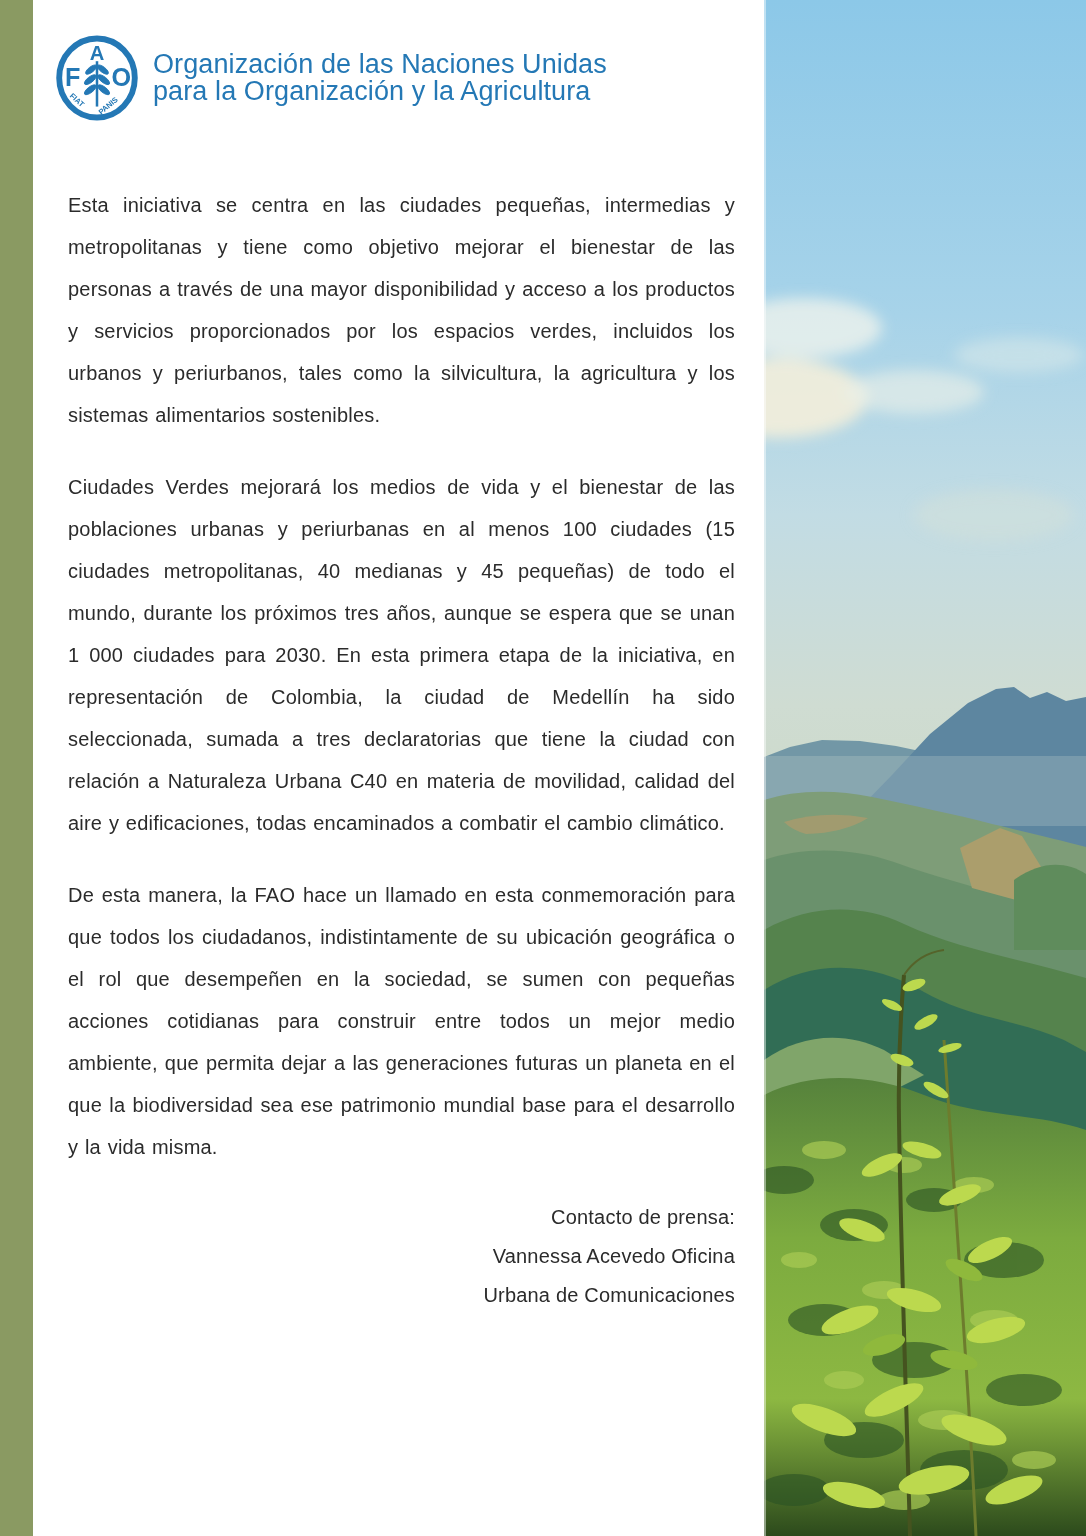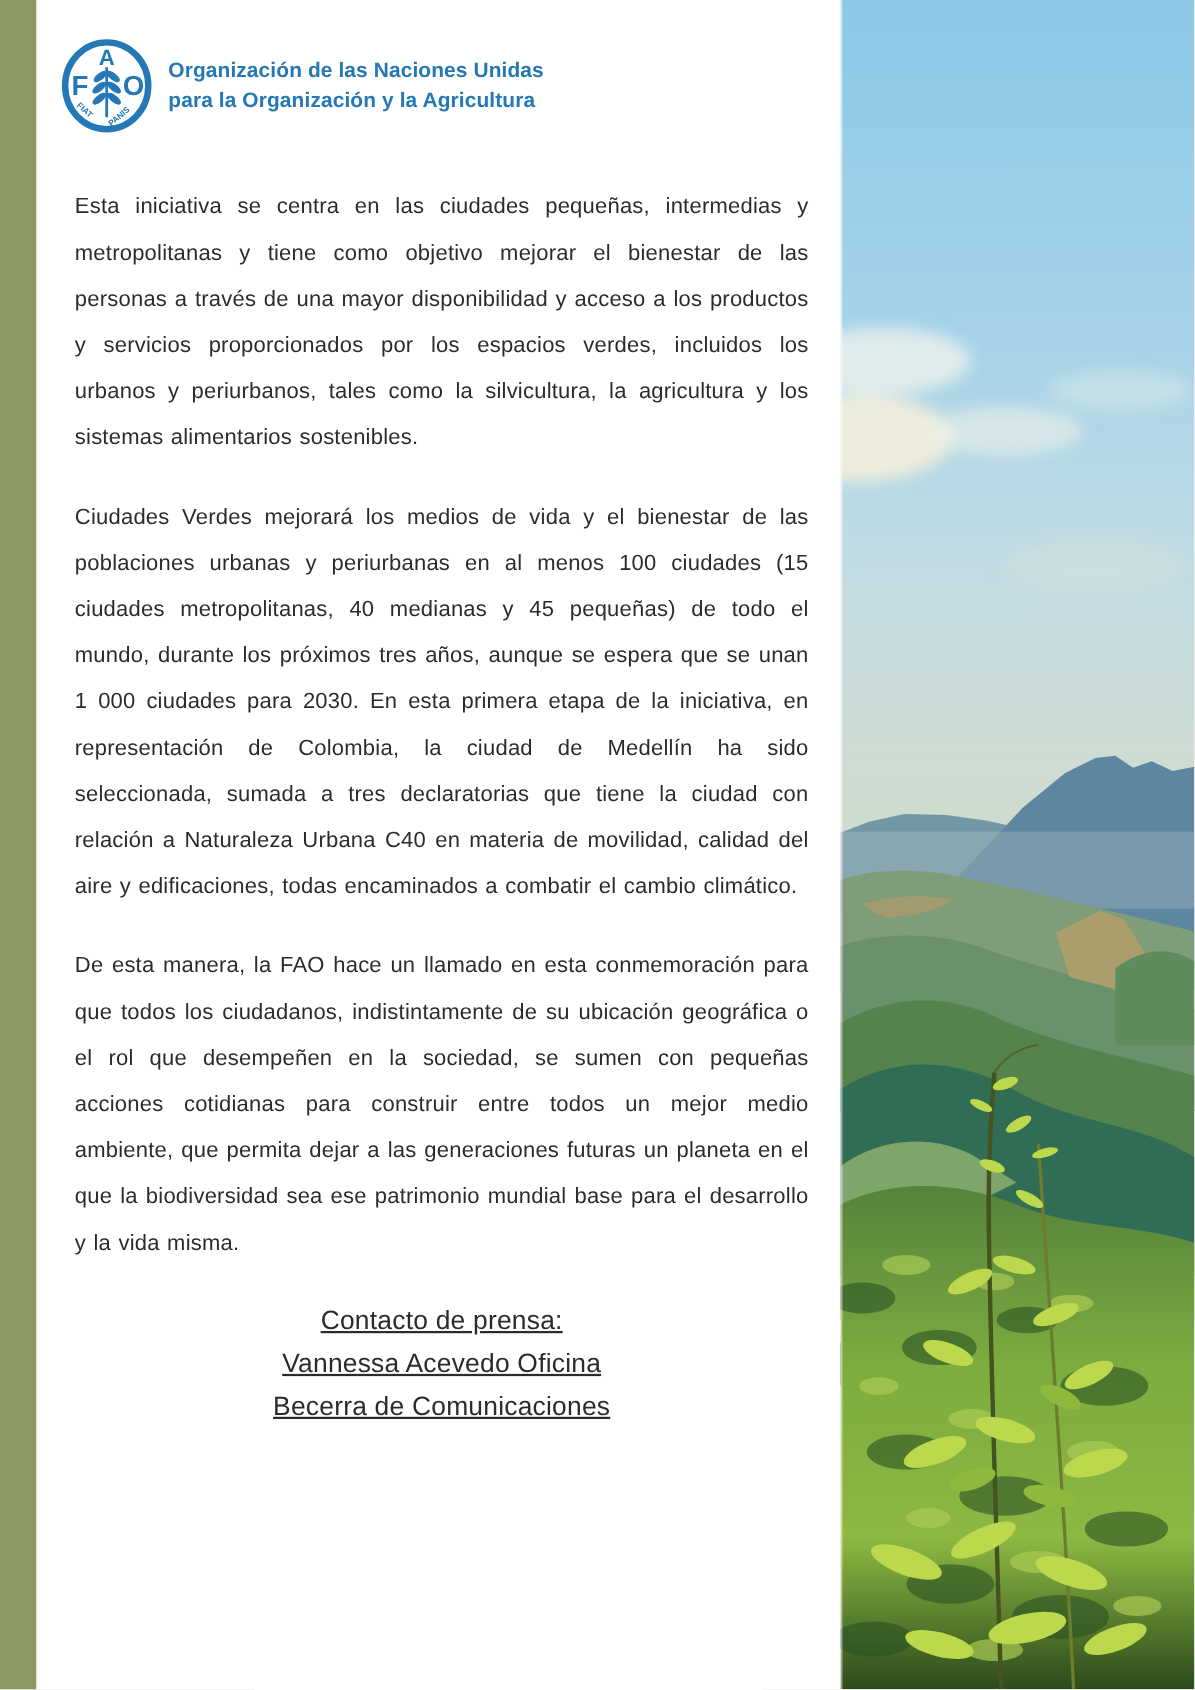--- a/index.html
+++ b/index.html
@@ -15,39 +15,38 @@
     position:absolute;left:0;top:0;width:33px;height:100%;
     background:var(--stripe,#8a9a62);
   }
   .letterhead{
     position:absolute;left:55px;top:34px;
     display:flex;align-items:center;gap:14px;
   }
   .logo-mark{width:84px;height:88px;flex:0 0 auto;}
   .org-name{
     color:var(--brand,#2478b5);
-    font-weight:bold;
-    font-size:19px;line-height:27px;
+    font-weight:normal;
+    font-size:27px;line-height:27px;
     letter-spacing:.1px;
   }
   .content{
-    position:absolute;left:68px;top:167px;width:667px;
+    position:absolute;left:68px;top:184px;width:667px;
   }
   .content p.body-par{
     margin:0 0 30px 0;
     font-size:20px;line-height:42px;
     text-align:justify;
     letter-spacing:.2px;
     word-spacing:1px;
   }
   .contact{margin-top:12px;}
   .contact p{
-    margin:0;font-size:24px;line-height:39px;text-align:center;
+    margin:0;font-size:20px;line-height:39px;text-align:right;
     letter-spacing:.2px;
-    text-decoration:underline;
   }
   .photo{
     position:absolute;right:0;top:0;width:322px;height:1536px;
   }
   .photo svg{display:block;width:100%;height:100%;}
 </style>
 </head>
 <body>
 
 <div class="page">
@@ -78,21 +77,21 @@
     </div>
   </header>
 
   <main class="content">
     <p class="body-par">Esta iniciativa se centra en las ciudades pequeñas, intermedias y metropolitanas y tiene como objetivo mejorar el bienestar de las personas a través de una mayor disponibilidad y acceso a los productos y servicios proporcionados por los espacios verdes, incluidos los urbanos y periurbanos, tales como la silvicultura, la agricultura y los sistemas alimentarios sostenibles.</p>
     <p class="body-par">Ciudades Verdes mejorará los medios de vida y el bienestar de las poblaciones urbanas y periurbanas en al menos 100 ciudades (15 ciudades metropolitanas, 40 medianas y 45 pequeñas) de todo el mundo, durante los próximos tres años, aunque se espera que se unan 1 000 ciudades para 2030. En esta primera etapa de la iniciativa, en representación de Colombia, la ciudad de Medellín ha sido seleccionada, sumada a tres declaratorias que tiene la ciudad con relación a Naturaleza Urbana C40 en materia de movilidad, calidad del aire y edificaciones, todas encaminados a combatir el cambio climático.</p>
     <p class="body-par">De esta manera, la FAO hace un llamado en esta conmemoración para que todos los ciudadanos, indistintamente de su ubicación geográfica o el rol que desempeñen en la sociedad, se sumen con pequeñas acciones cotidianas para construir entre todos un mejor medio ambiente, que permita dejar a las generaciones futuras un planeta en el que la biodiversidad sea ese patrimonio mundial base para el desarrollo y la vida misma.</p>
     <div class="contact">
       <p>Contacto de prensa:</p>
       <p>Vannessa Acevedo Oficina</p>
-      <p>Becerra de Comunicaciones</p>
+      <p>Urbana de Comunicaciones</p>
     </div>
   </main>
 
   <aside class="photo">
     <svg viewBox="0 0 322 1536" preserveAspectRatio="none">
       <defs>
         <linearGradient id="skyGrad" x1="0" y1="0" x2="0" y2="1">
           <stop offset="0" stop-color="#8cc8e8"></stop>
           <stop offset="0.38" stop-color="#a7d3e9"></stop>
           <stop offset="0.62" stop-color="#c2dce4"></stop>

